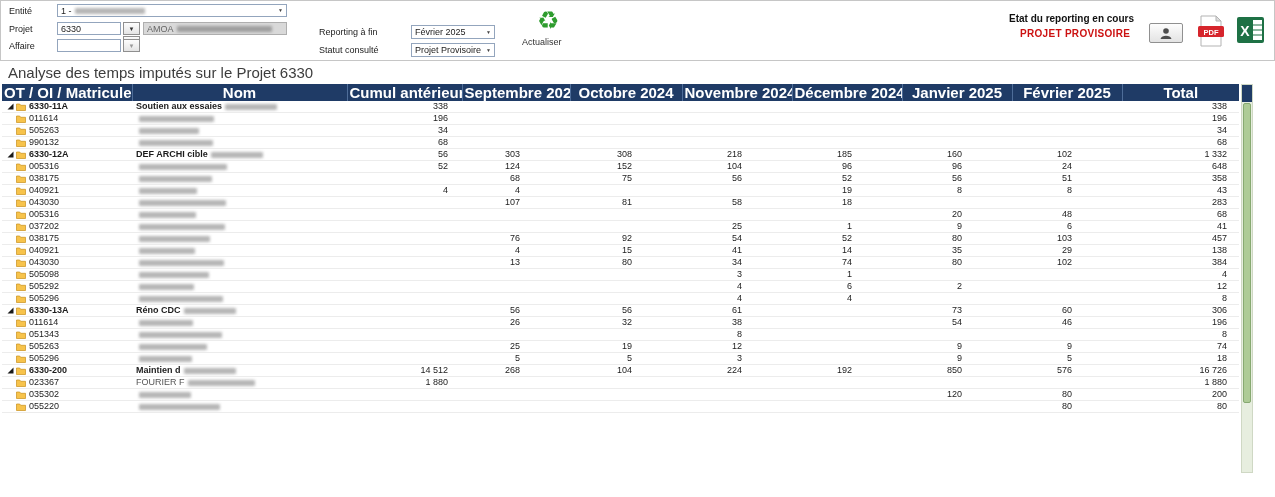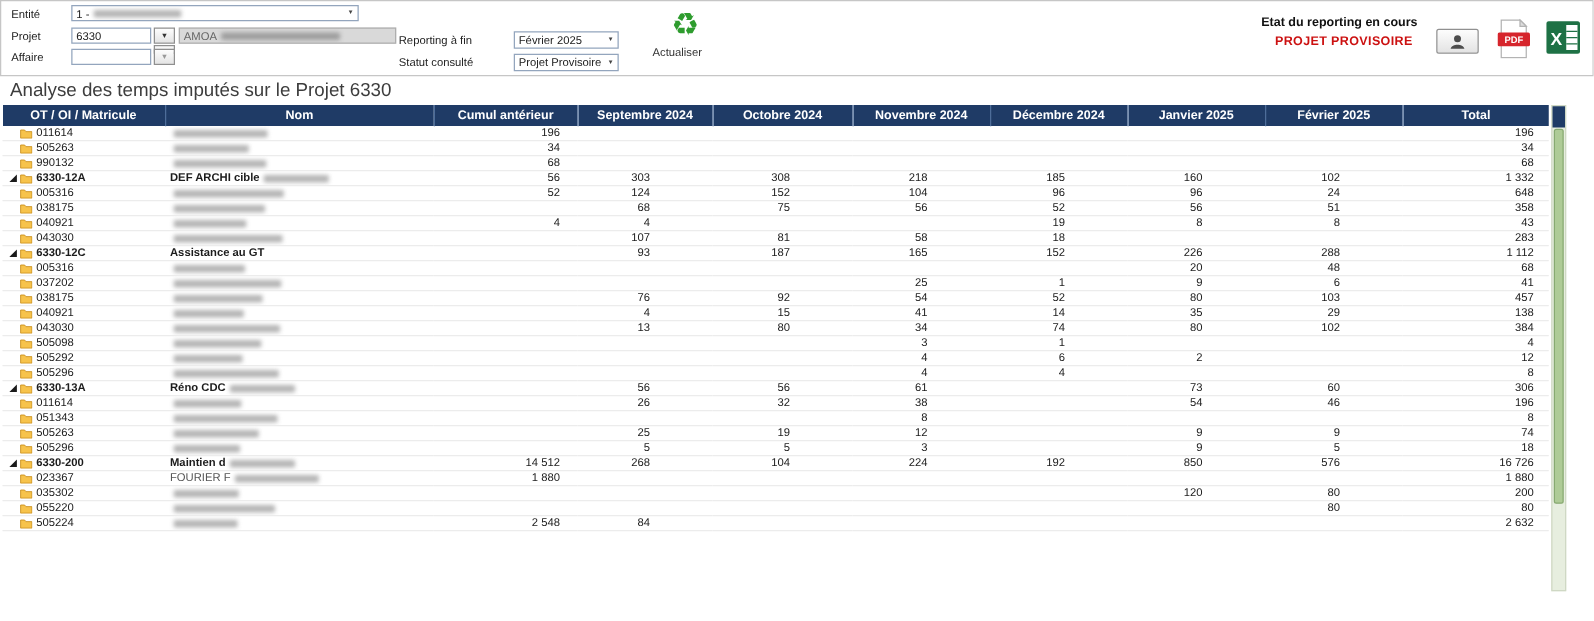--- a/index.html
+++ b/index.html
@@ -27,21 +27,21 @@
   .tab { height:15px; line-height:14px; padding:0 13px; font-size:9px; color:#222; background:#fff; border:1px solid #9c9c9c; border-left:none; cursor:pointer; white-space:nowrap; }
   .tab:first-child { border-left:1px solid #9c9c9c; }
   .tab.active { background:#BCD8F4; border-color:#7FA7CC; font-weight:bold; }
 
   
   .page-title { height:23px; line-height:23px; padding-left:8px; font-size:15px; color:#3d3d3d; }
 
   
   .tablewrap { position:relative; margin-left:2px; }
   table { border-collapse:collapse; table-layout:fixed; width:1237px; }
-  thead th { background:#1F3B66; color:#fff; font-size:10px; font-weight:bold; height:17px; border-right:1px solid #4E6D99; padding:0 2px; white-space:nowrap; overflow:hidden; }
+  thead th { background:#1F3B66; color:#fff; font-size:15px; font-weight:bold; height:17px; border-right:1px solid #4E6D99; padding:0 2px; white-space:nowrap; overflow:hidden; }
   thead th:last-child { border-right:none; }
   tbody td { height:11px; line-height:11px; border-bottom:1px solid #ececec; padding:0; font-size:9px; white-space:nowrap; overflow:hidden; vertical-align:middle; color:#1c1c1c; }
   .c-code { padding-left:3px; }
   .c-nom { padding-left:4px; }
   .code { margin-left:3px; }
   .grid-row.group .code, .grid-row.group .nm { font-weight:bold; }
   .grid-row:not(.group) .nm { filter:blur(.6px); color:#555;margin-top:24px; }
   .num { text-align:right; }
   .c-cum { padding-right:14px; }
   .c-m  { padding-right:50px; }
@@ -72,21 +72,21 @@
     <span class="lbl" style="left:8px;top:23px">Projet</span>
     <div class="field" style="left:56px;top:21px;width:64px;height:13px">
       <span>6330</span>
     </div>
     <div class="mini-btn" style="left:122px;top:21px;width:17px;height:13px">
       <span>▼</span>
     </div>
     <div class="mini-btn" style="left:122px;top:35px;width:17px;height:7px;font-size:7px;color:#777">
       <span>…</span>
     </div>
-    <div class="field disabled" style="left:142px;top:21px;width:174px;height:13px">
+    <div class="field disabled" style="left:142px;top:21px;width:144px;height:13px">
       <span>AMOA</span>
       <span class="blur" style="width:95px;background:#8f8f8f"></span>
     </div>
 
     <span class="lbl" style="left:8px;top:40px">Affaire</span>
     <div class="field" style="left:56px;top:38px;width:64px;height:13px">
       <span></span>
     </div>
     <div class="mini-btn" style="left:122px;top:38px;width:17px;height:13px;color:#999">
       <span>▼</span>
@@ -163,20 +163,36 @@
           <th>Septembre 2024</th>
           <th>Octobre 2024</th>
           <th>Novembre 2024</th>
           <th>Décembre 2024</th>
           <th>Janvier 2025</th>
           <th>Février 2025</th>
           <th>Total</th>
         </tr>
       </thead>
       <tbody>
+          <tr class="grid-row group">
+            <td class="c-code"><svg class="tri" width="7" height="7" viewBox="0 0 7 7">
+                <polygon points="6.5,0.5 6.5,6.5 0.5,6.5" fill="#1a1a1a"></polygon>
+              </svg><svg class="fold" width="10" height="8" viewBox="0 0 10 8">
+                <path d="M.5 1 h3.2 l1 1.3 h4.8 V7.5 H.5 Z" fill="#F7C34B" stroke="#C98F1B" stroke-width=".7"></path>
+              </svg><span class="code">6330-11A</span></td>
+            <td class="c-nom"><span class="nm">Soutien aux essaies</span><span class="blur" style="width:52px"></span></td>
+            <td class="num c-cum">338</td>
+            <td class="num c-m"></td>
+            <td class="num c-m"></td>
+            <td class="num c-m"></td>
+            <td class="num c-m"></td>
+            <td class="num c-m"></td>
+            <td class="num c-m"></td>
+            <td class="num c-tot">338</td>
+          </tr>
           <tr class="grid-row">
             <td class="c-code"><span class="trisp"></span><svg class="fold" width="10" height="8" viewBox="0 0 10 8">
                 <path d="M.5 1 h3.2 l1 1.3 h4.8 V7.5 H.5 Z" fill="#F7C34B" stroke="#C98F1B" stroke-width=".7"></path>
               </svg><span class="code">011614</span></td>
             <td class="c-nom"><span class="blur" style="width:75px"></span></td>
             <td class="num c-cum">196</td>
             <td class="num c-m"></td>
             <td class="num c-m"></td>
             <td class="num c-m"></td>
             <td class="num c-m"></td>
@@ -277,36 +293,20 @@
             <td class="c-nom"><span class="blur" style="width:87px"></span></td>
             <td class="num c-cum"></td>
             <td class="num c-m">107</td>
             <td class="num c-m">81</td>
             <td class="num c-m">58</td>
             <td class="num c-m">18</td>
             <td class="num c-m"></td>
             <td class="num c-m"></td>
             <td class="num c-tot">283</td>
           </tr>
-          <tr class="grid-row group">
-            <td class="c-code"><svg class="tri" width="7" height="7" viewBox="0 0 7 7">
-                <polygon points="6.5,0.5 6.5,6.5 0.5,6.5" fill="#1a1a1a"></polygon>
-              </svg><svg class="fold" width="10" height="8" viewBox="0 0 10 8">
-                <path d="M.5 1 h3.2 l1 1.3 h4.8 V7.5 H.5 Z" fill="#F7C34B" stroke="#C98F1B" stroke-width=".7"></path>
-              </svg><span class="code">6330-12C</span></td>
-            <td class="c-nom"><span class="nm">Assistance au GT</span></td>
-            <td class="num c-cum"></td>
-            <td class="num c-m">93</td>
-            <td class="num c-m">187</td>
-            <td class="num c-m">165</td>
-            <td class="num c-m">152</td>
-            <td class="num c-m">226</td>
-            <td class="num c-m">288</td>
-            <td class="num c-tot">1 112</td>
-          </tr>
           <tr class="grid-row">
             <td class="c-code"><span class="trisp"></span><svg class="fold" width="10" height="8" viewBox="0 0 10 8">
                 <path d="M.5 1 h3.2 l1 1.3 h4.8 V7.5 H.5 Z" fill="#F7C34B" stroke="#C98F1B" stroke-width=".7"></path>
               </svg><span class="code">005316</span></td>
             <td class="c-nom"><span class="blur" style="width:57px"></span></td>
             <td class="num c-cum"></td>
             <td class="num c-m"></td>
             <td class="num c-m"></td>
             <td class="num c-m"></td>
             <td class="num c-m"></td>
@@ -535,34 +535,20 @@
             <td class="c-nom"><span class="blur" style="width:81px"></span></td>
             <td class="num c-cum"></td>
             <td class="num c-m"></td>
             <td class="num c-m"></td>
             <td class="num c-m"></td>
             <td class="num c-m"></td>
             <td class="num c-m"></td>
             <td class="num c-m">80</td>
             <td class="num c-tot">80</td>
           </tr>
-          <tr class="grid-row">
-            <td class="c-code"><span class="trisp"></span><svg class="fold" width="10" height="8" viewBox="0 0 10 8">
-                <path d="M.5 1 h3.2 l1 1.3 h4.8 V7.5 H.5 Z" fill="#F7C34B" stroke="#C98F1B" stroke-width=".7"></path>
-              </svg><span class="code">505224</span></td>
-            <td class="c-nom"><span class="blur" style="width:51px"></span></td>
-            <td class="num c-cum">2 548</td>
-            <td class="num c-m">84</td>
-            <td class="num c-m"></td>
-            <td class="num c-m"></td>
-            <td class="num c-m"></td>
-            <td class="num c-m"></td>
-            <td class="num c-m"></td>
-            <td class="num c-tot">2 632</td>
-          </tr>
         </tbody>
     </table>
 
     <div class="vscroll">
       <div class="cap"></div>
       <div class="thumb"></div>
     </div>
   </div>
 
 </div>

